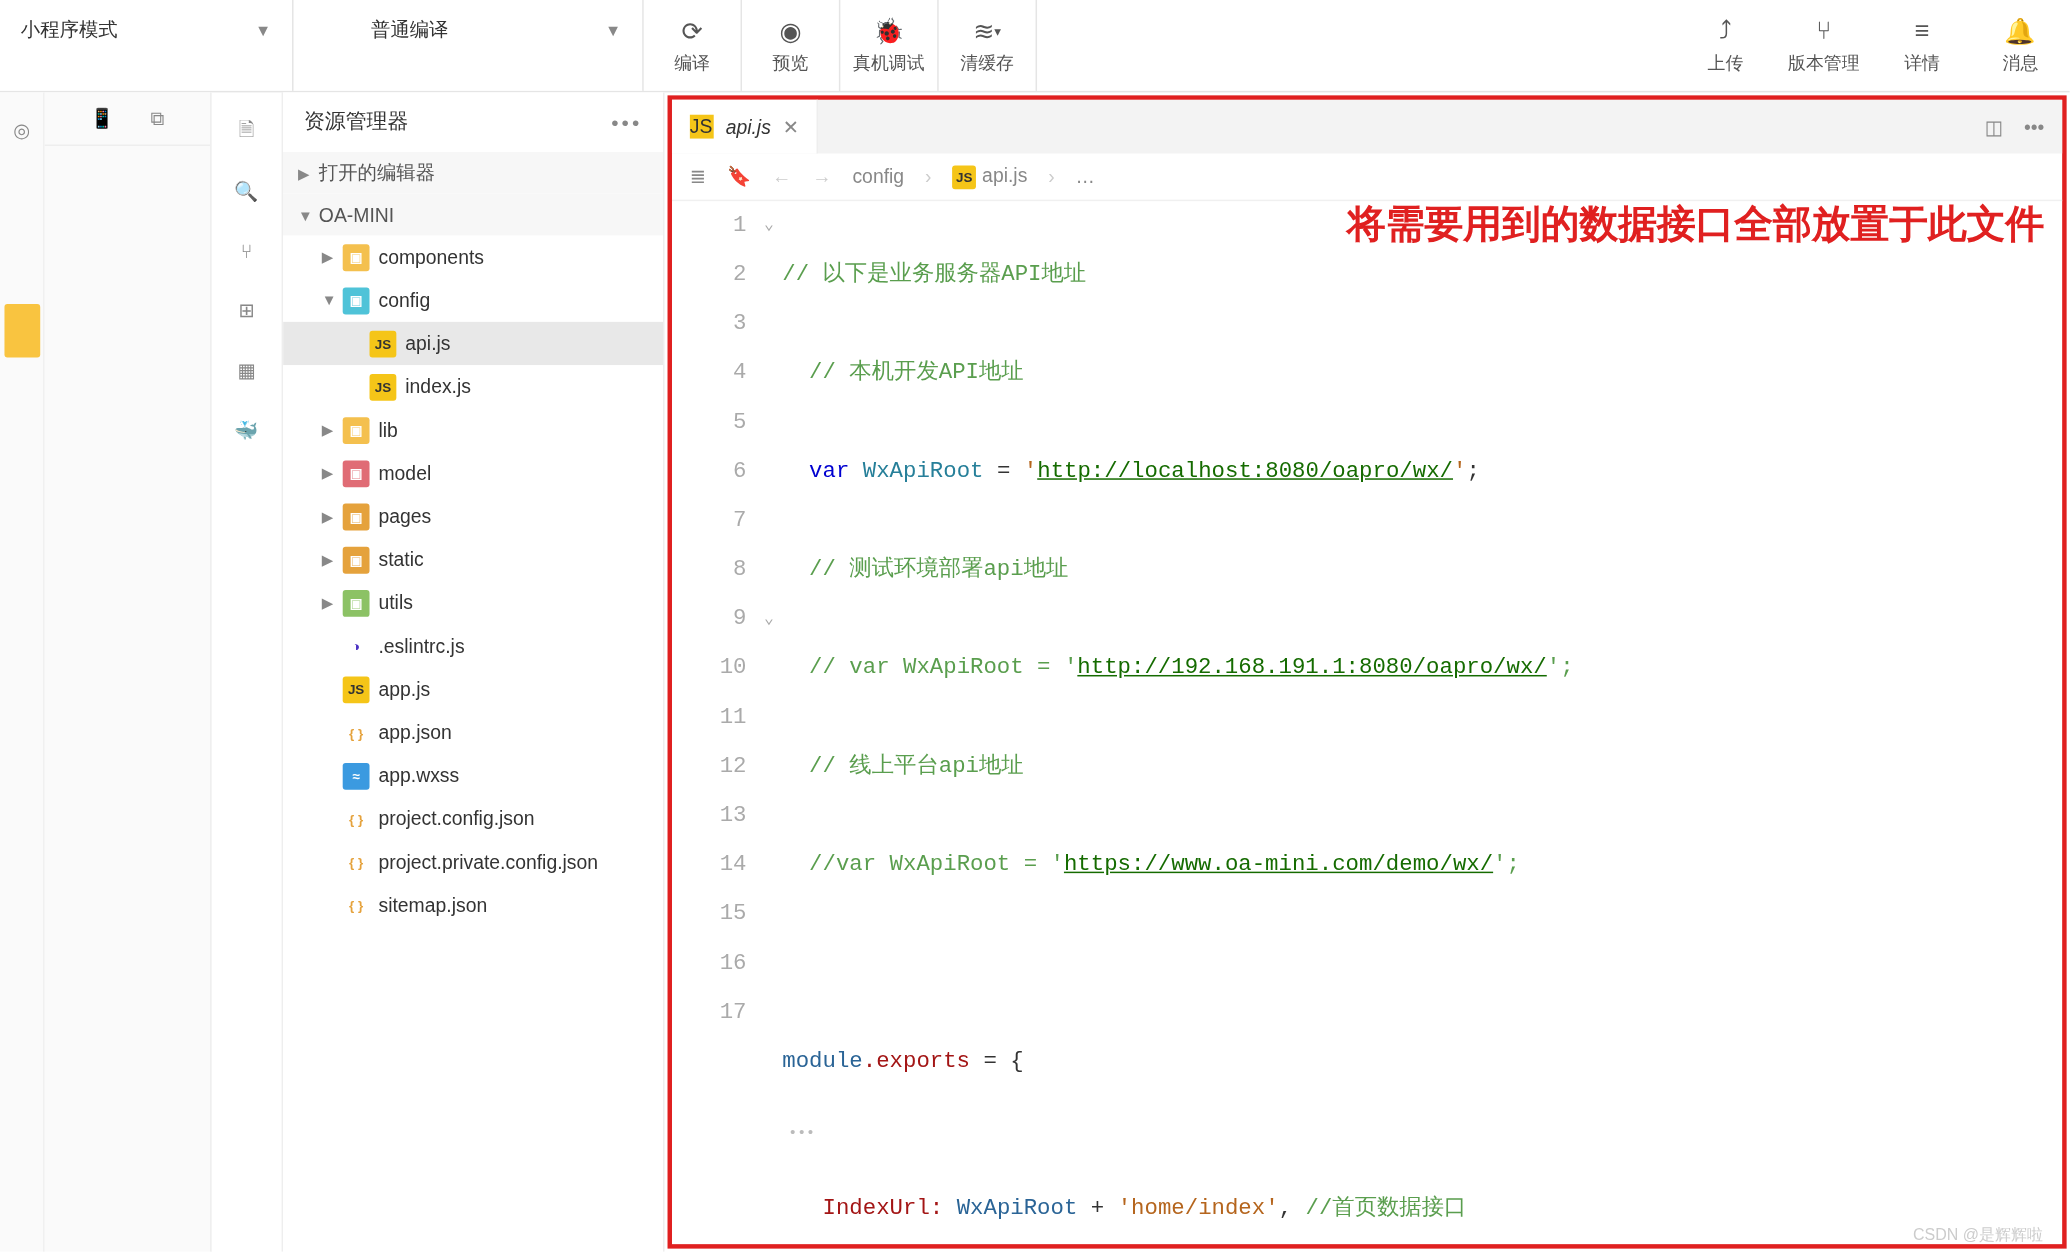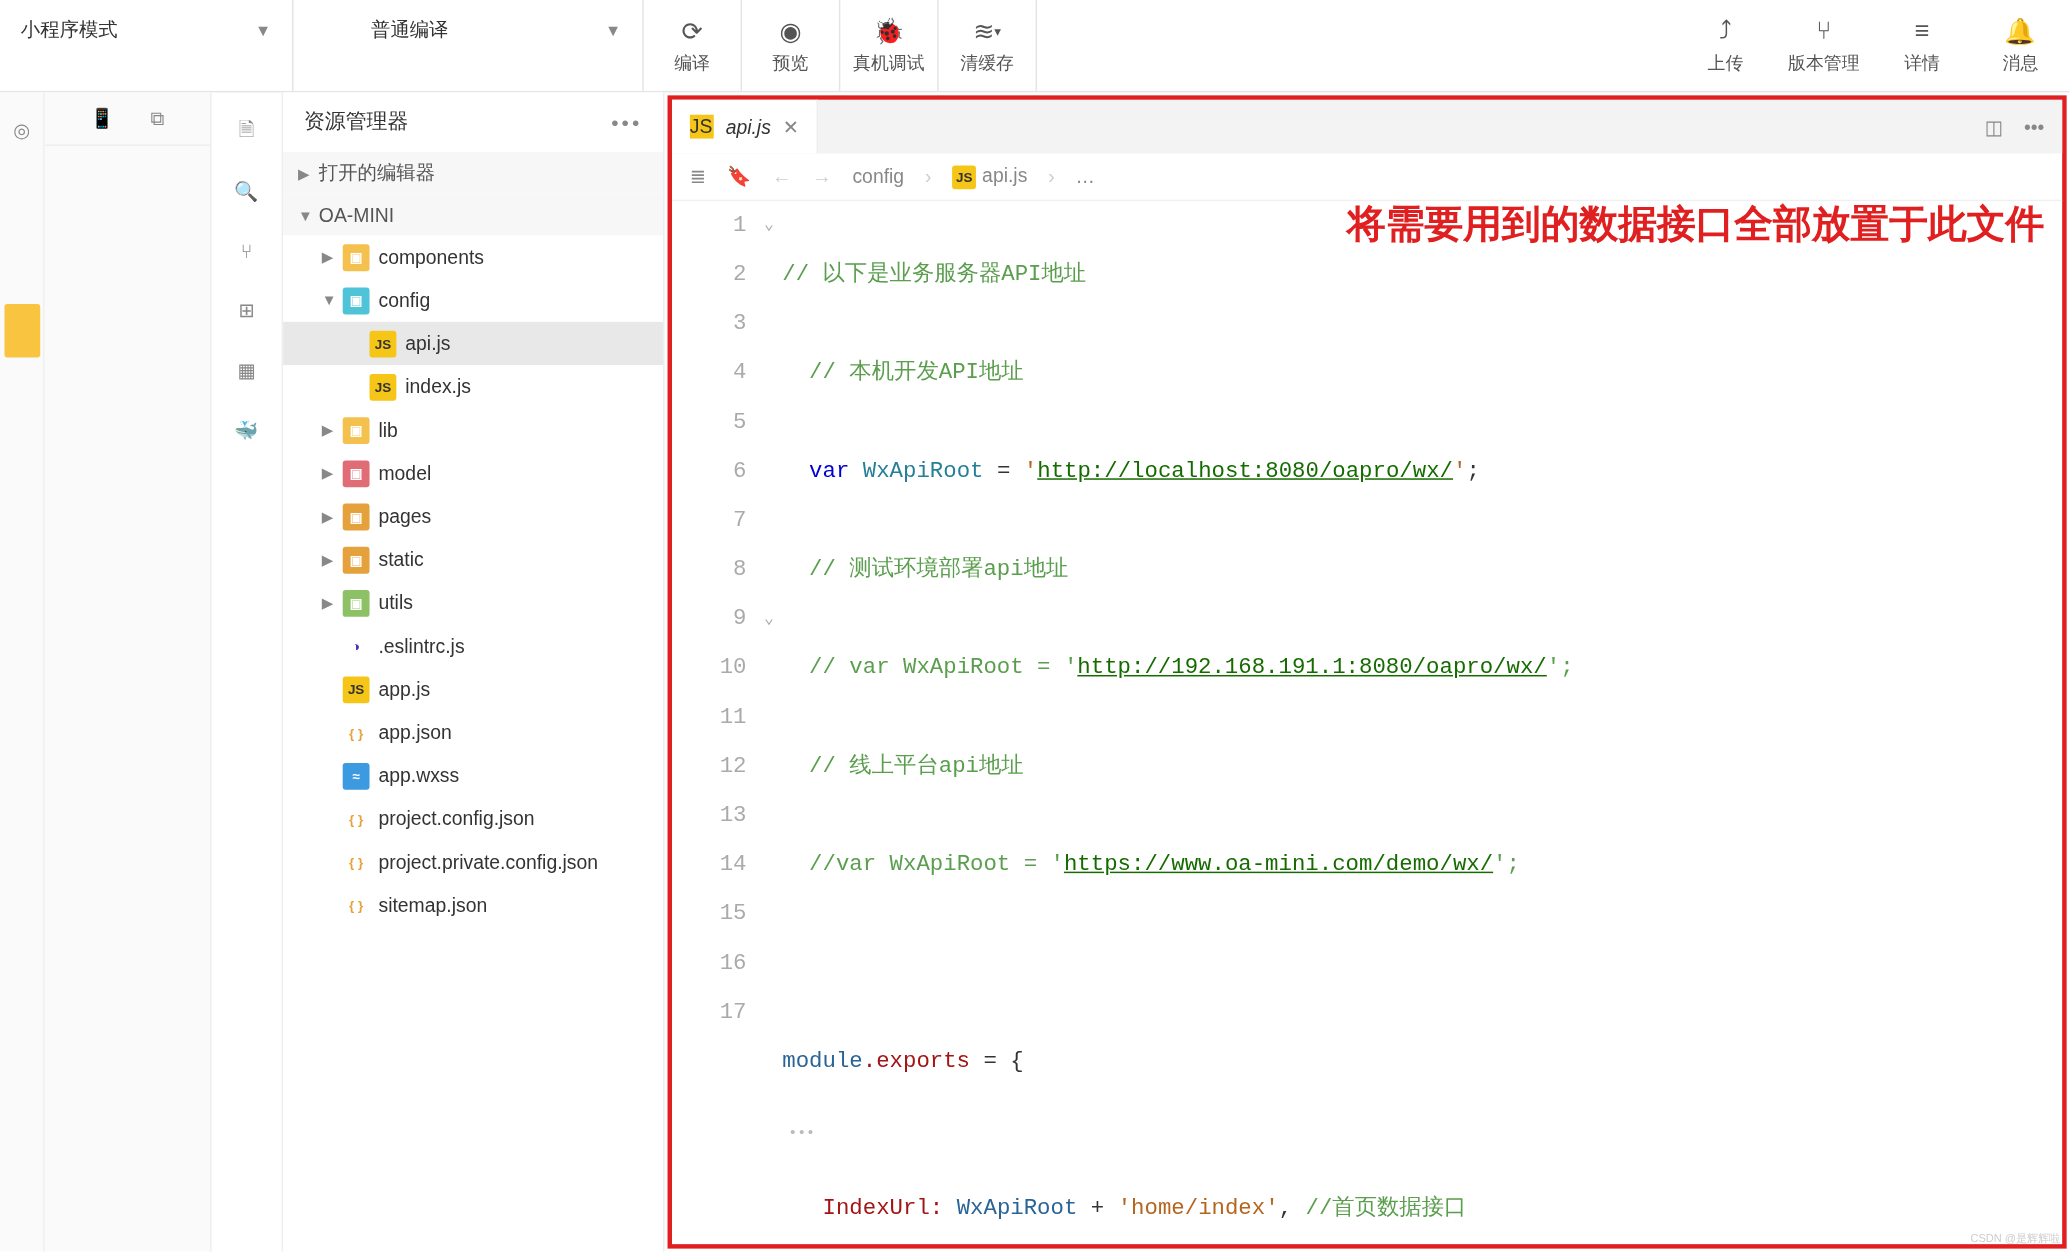--- a/index.html
+++ b/index.html
@@ -76,21 +76,21 @@
 .lines div { height: 33px; }
 .c-comment { color: #5a9e4e; }
 .c-kw { color: #0000d0; }
 .c-var { color: #267f99; }
 .c-prop { color: #a31515; }
 .c-op { color: #333; }
 .c-str { color: #b5651d; }
 .c-link { color: #156b00; text-decoration: underline; }
 .c-id { color: #2a6496; }
 .dots { font-size: 10px; color: #bbb; line-height: 10px; height: 10px !important; margin-top: -6px; margin-bottom: -4px; padding-left: 4px; }
-.watermark { position: absolute; right: 10px; bottom: 6px; color: #ccc; font-size: 11px; }
+.watermark { position: absolute; right: 27px; bottom: 6px; color: #ccc; font-size: 16px; }
 </style>
 </head>
 <body>
 
 <div class="root">
 
 <div class="toolbar">
   <div class="sel-group">
     <div class="select-box">
       <span>小程序模式</span>

